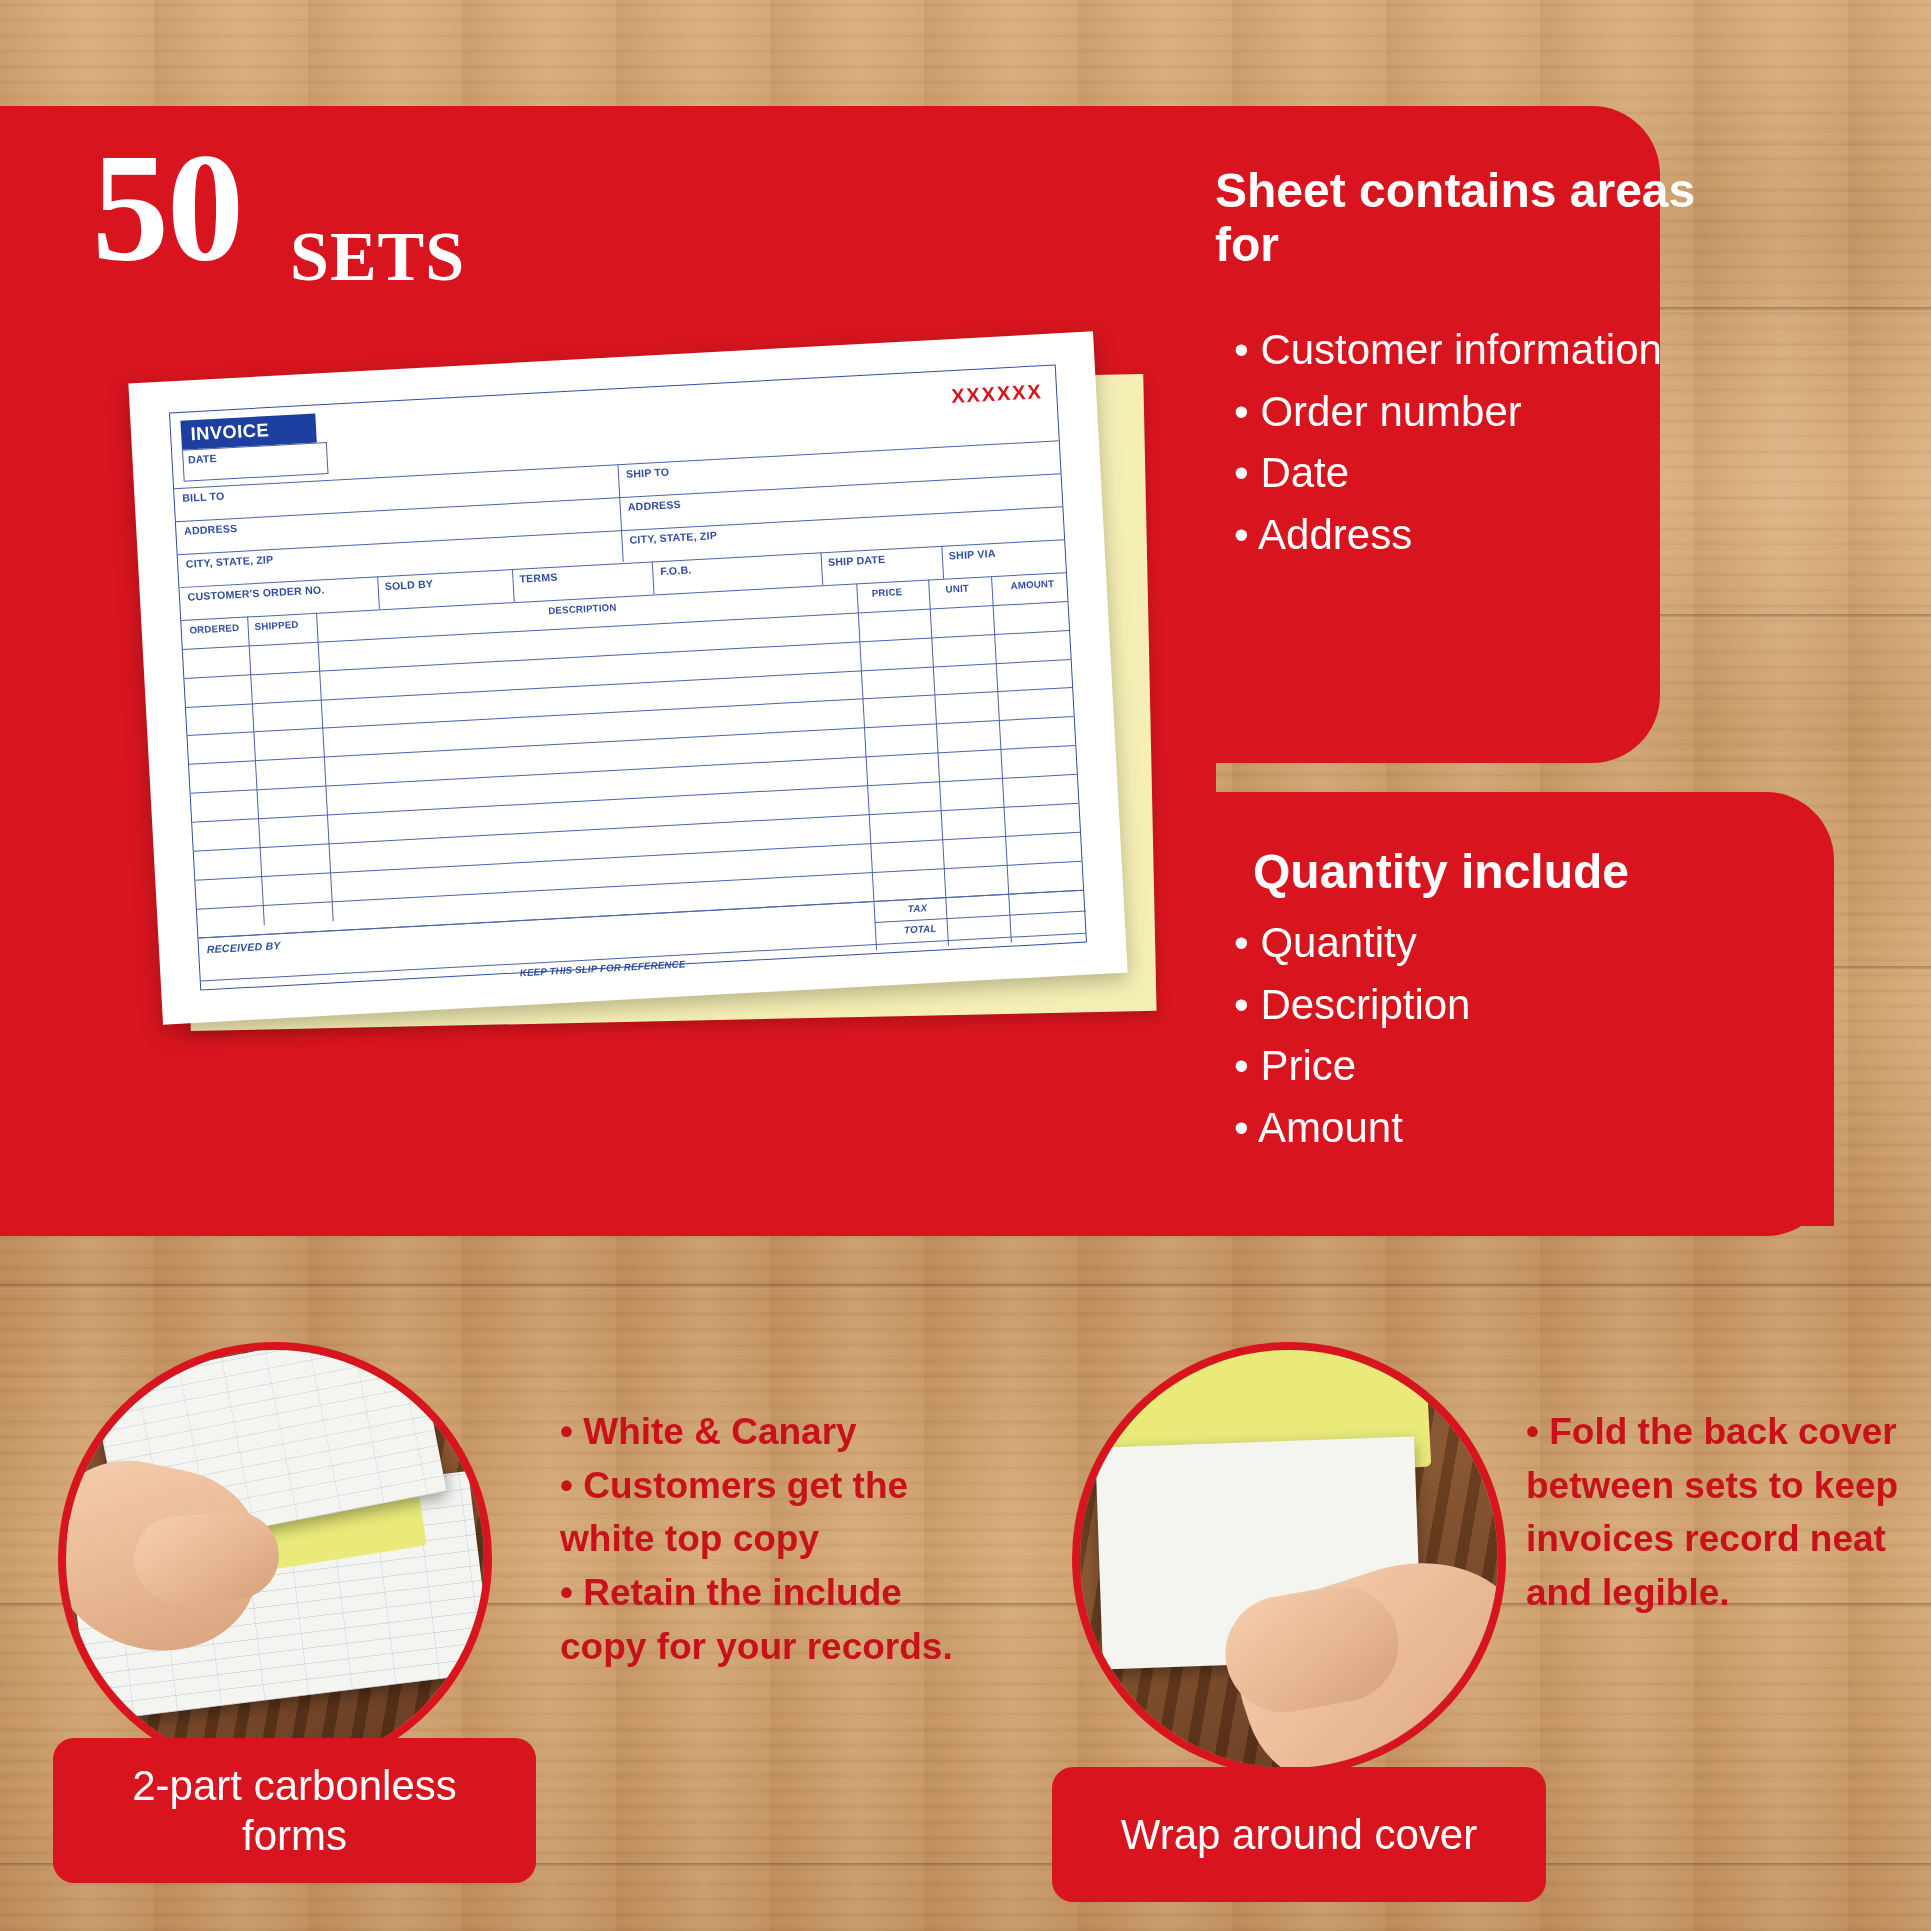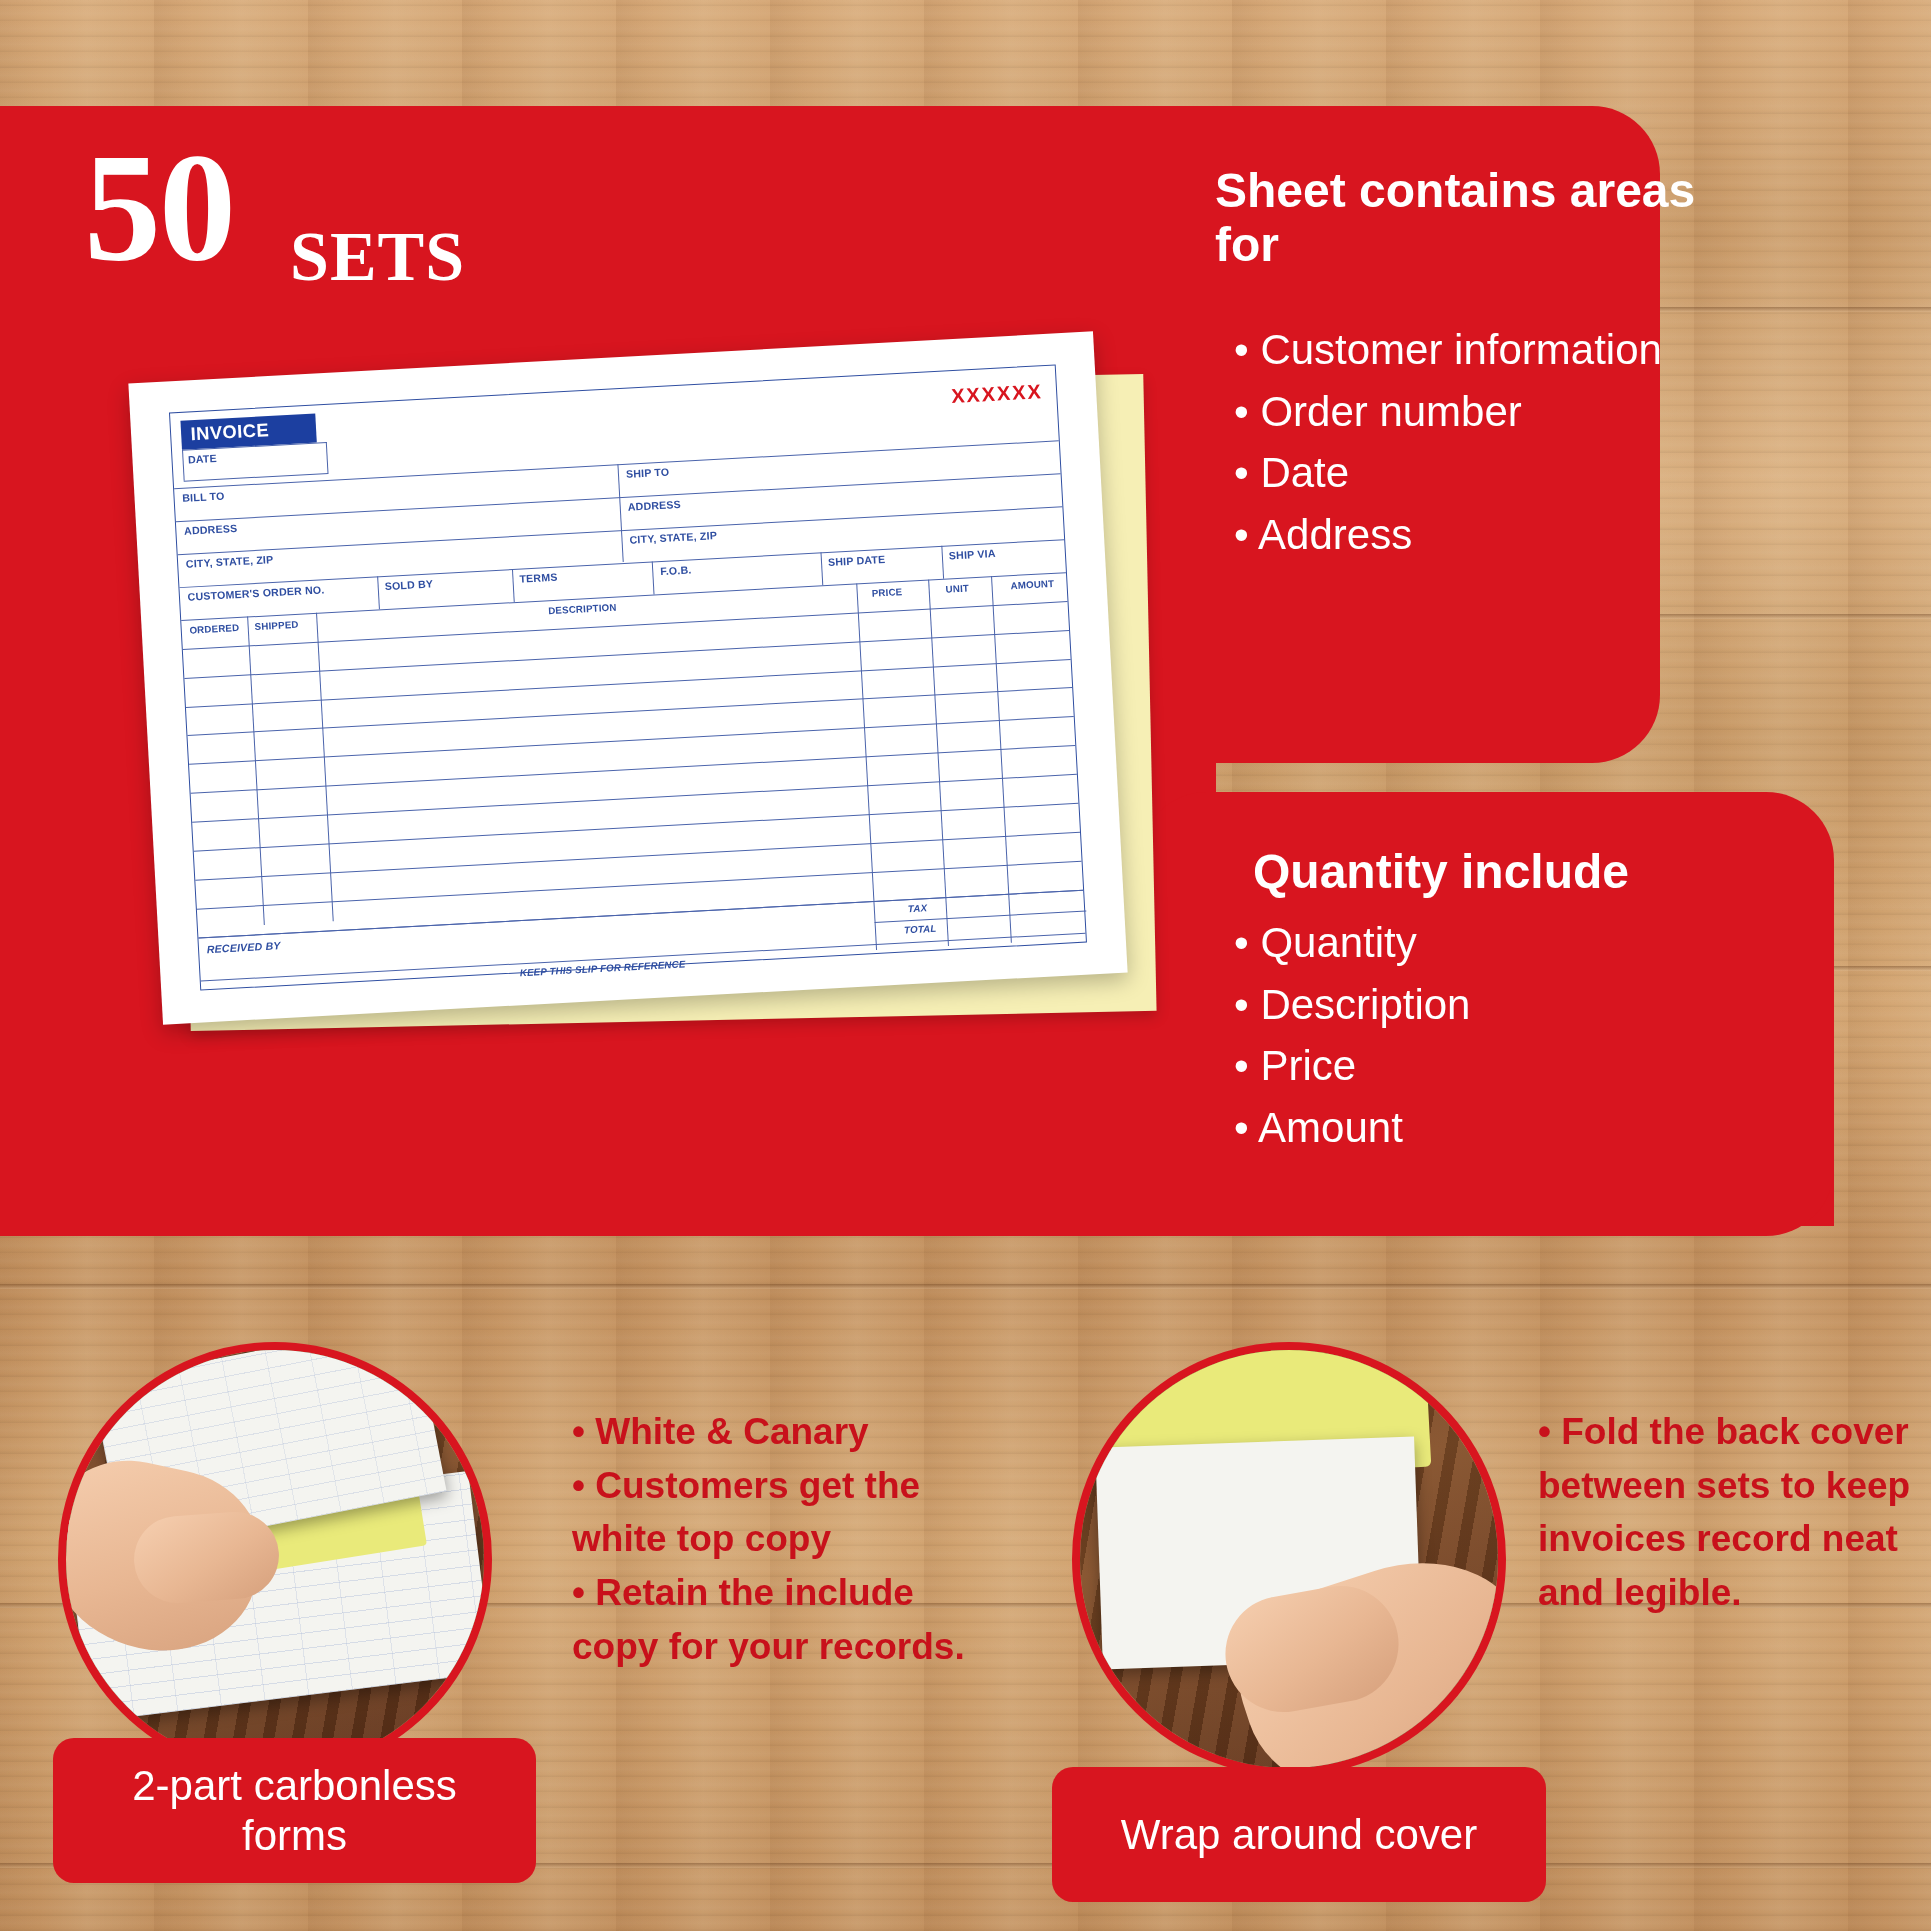--- a/index.html
+++ b/index.html
@@ -41,21 +41,21 @@
   #panel-right-lower {
     left: 1139px; top: 792px; width: 695px; height: 434px;
     border-radius: 68px 68px 0 0;
   }
   #panel-bottom-strip {
     left: -39px; top: 1110px; width: 1873px; height: 126px;
     border-radius: 0 0 68px 0;
   }
 
   .num-50 {
-    position: absolute; left: 84px; top: 130px;
+    position: absolute; left: 92px; top: 130px;
     font-family: "Liberation Serif", serif;
     font-size: 154px; font-weight: 700; color: #ffffff; line-height: 1;
     letter-spacing: -1.9px;
   }
   .sets-word {
     position: absolute; left: 290px; top: 217px;
     font-family: "Liberation Serif", serif;
     font-size: 70px; font-weight: 700; color: #ffffff; letter-spacing: 1px;
   }
 
@@ -136,21 +136,21 @@
     background: linear-gradient(150deg, #f6cfb0 0%, #e8b793 55%, #d6a07c 100%);
     border-radius: 40% 45% 50% 55%;
   }
   .grid-lines {
     position: absolute; inset: 0;
     background:
       repeating-linear-gradient(0deg, rgba(90,120,190,.35) 0 1px, rgba(0,0,0,0) 1px 15.4px),
       repeating-linear-gradient(90deg, rgba(90,120,190,.25) 0 1px, rgba(0,0,0,0) 1px 44px);
   }
 
-  .red-text-list { position: absolute; color: #c8111b; font-weight: 700; list-style: none; margin-left: 12px; }
+  .red-text-list { position: absolute; color: #c8111b; font-weight: 700; list-style: none; }
   .red-text-list li { font-size: 37px; line-height: 1.45; }
   .red-text-list li:before { content: "• "; }
   #list-left-red { left: 560px; top: 1405px; width: 415px; }
   #list-right-red { left: 1526px; top: 1405px; width: 386px; }
 
   .caption-pill {
     position: absolute; background: #d8151f; color: #ffffff;
     border-radius: 21px; display: flex; align-items: center; justify-content: center;
     text-align: center; font-size: 42px; line-height: 1.18; padding: 13.5px 21px;
   }

